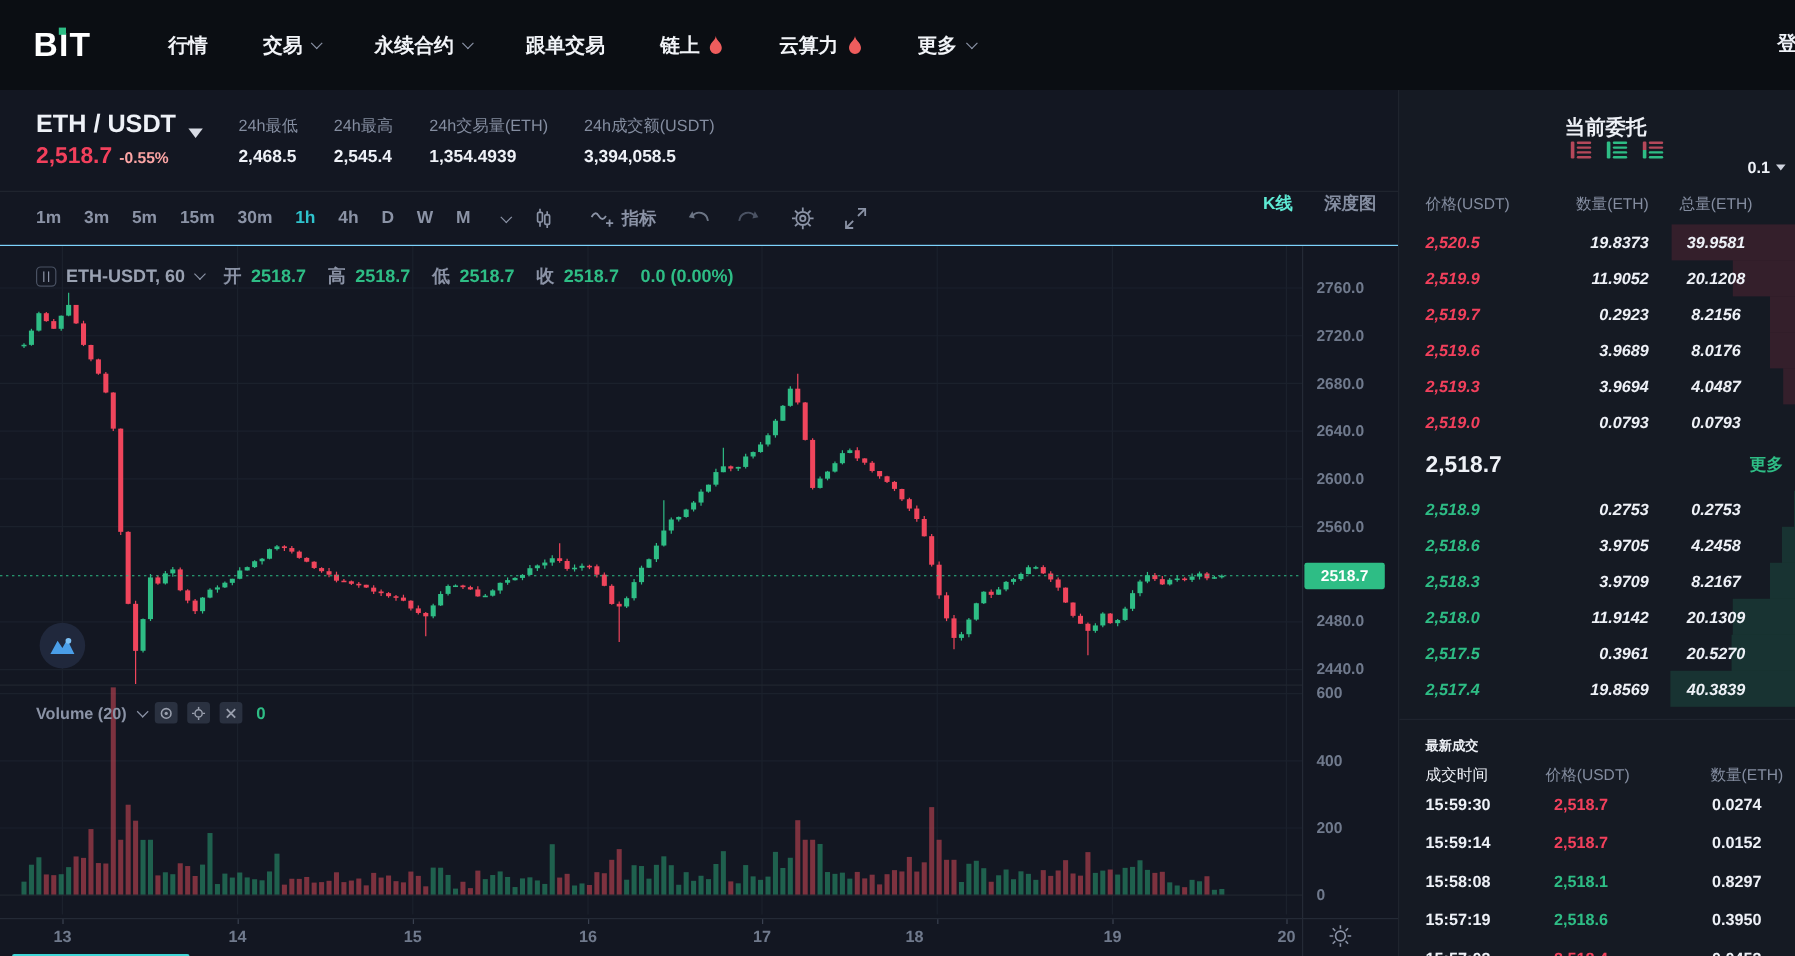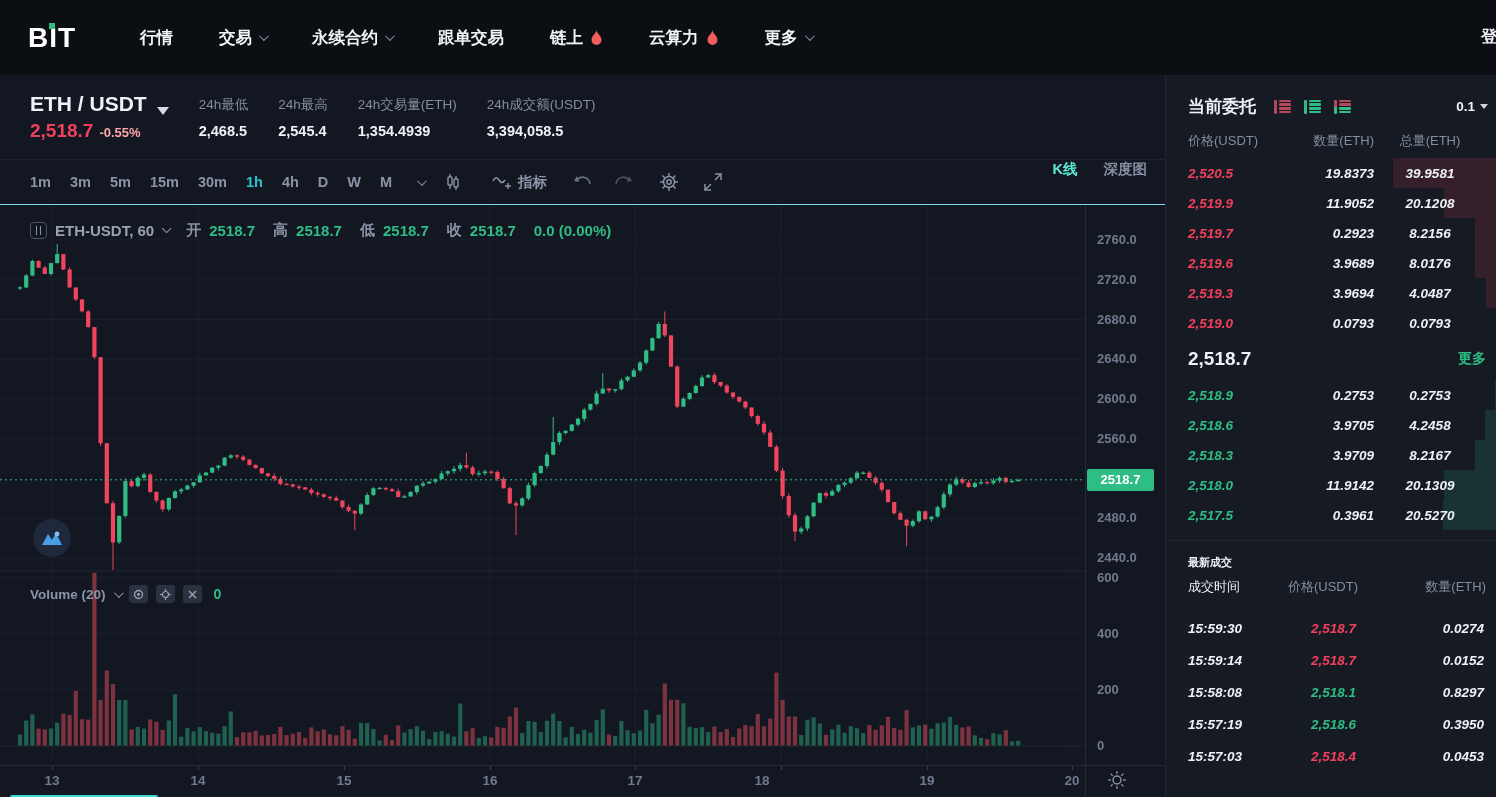--- a/index.html
+++ b/index.html
@@ -48,21 +48,21 @@
   .vol-legend { position:absolute; left:30px; top:380px; display:flex; align-items:center; gap:8px; }
   .vol-legend .t { color:#8b93a6; font-size:13.5px; font-weight:700; }
   .mini-btn { width:19px; height:18px; background:#2a3140; border-radius:3px; display:flex; align-items:center; justify-content:center; cursor:pointer; }
   .vol-zero { color:#2ebd85; font-size:14px; font-weight:800; margin-left:4px; }
   .time-axis { position:relative; height:32px; border-top:1px solid #242a36; }
   .tick { position:absolute; top:7px; transform:translateX(-50%); color:#707a8d; font-size:13.5px; font-weight:700; }
   .tickmark { position:absolute; top:0; width:1px; height:4px; background:#3a4150; }
   .sun { position:absolute; left:1106px; top:3px; cursor:pointer; }
   .hscroll { position:absolute; left:10px; bottom:-2px; width:148px; height:4px; background:#3fd6d6; border-radius:2px; }
 
-  .ob-head { padding:20px 8px 0 22px; display:flex; align-items:center; }
+  .ob-head { padding:20px 8px 0 22px; display:flex; align-items:center;flex-direction:column; }
   .ob-title { font-size:17px; font-weight:800; }
   .ob-icons { display:flex; gap:13px; margin-left:18px; }
   .ob-ico { width:17px; height:14px; display:flex; gap:2px; cursor:pointer; }
   .ob-ico .bar { width:3px; height:100%; border-radius:1px; }
   .ob-ico .lines { flex:1; display:flex; flex-direction:column; justify-content:space-between; }
   .ob-ico .ln { height:2.4px; border-radius:1px; }
   .ob-prec { margin-left:auto; display:flex; align-items:center; gap:5px; font-size:13.5px; font-weight:700; cursor:pointer; }
   .caret-dn { width:0; height:0; border-left:4.5px solid transparent; border-right:4.5px solid transparent; border-top:5.5px solid #cfd4de; }
   .ob-cols, .tr-cols { display:flex; color:#848da0; font-size:13px; padding:0 10px 0 22px; align-items:center; }
   .ob-cols { height:34px; margin-top:6px; }
@@ -73,21 +73,21 @@
   .ob-row { position:relative; height:30px; display:flex; align-items:center; padding:0 10px 0 22px; font-size:13.5px; font-weight:700; cursor:pointer; }
   .ob-row .depth { position:absolute; right:0; top:0; height:100%; }
   .ob-row span { position:relative;font-style:italic; }
   .ask-p { color:#f2405c; }
   .bid-p { color:#2ebd85; }
   .mid-row { height:42px; display:flex; align-items:center; padding:0 10px 0 22px; }
   .mid-price { font-size:19px; font-weight:800; }
   .more { margin-left:auto; color:#2ebd85; font-size:14px; font-weight:700; cursor:pointer; }
   .trades-sec { border-top:1px solid #1f242e; margin-top:10px; padding-top:14px; }
   .tr-title { font-size:11px; font-weight:800; padding-left:22px; }
-  .tr-row { height:32px; display:flex; align-items:flex-end; padding:0 12px 0 22px; font-size:13.5px; font-weight:700;font-style:italic; }
+  .tr-row { height:32px; display:flex; align-items:flex-start; padding:0 28px 0 22px; font-size:13.5px; font-weight:700; }
   .tr-time { width:95px; color:#eef1f7; }
   .tr-price { flex:1; text-align:right; padding-right:38px; }
   .tr-qty { width:90px; text-align:right; }
   .up-t { color:#2ebd85; } .dn-t { color:#f2405c; }
 </style>
 </head>
 <body>
 
 <div class="navbar">
   <div class="logo"><span>BIT</span><span class="dot"></span></div>
@@ -973,20 +973,26 @@
           <span class="c1 bid-p">2,518.0</span>
           <span class="c2">11.9142</span>
           <span class="c3">20.1309</span>
         </div>
         <div class="ob-row">
           <div class="depth" style="width: 53.1px; background: rgba(46, 189, 133, 0.16);"></div>
           <span class="c1 bid-p">2,517.5</span>
           <span class="c2">0.3961</span>
           <span class="c3">20.5270</span>
         </div>
+        <div class="ob-row">
+          <div class="depth" style="width: 104.4px; background: rgba(46, 189, 133, 0.16);"></div>
+          <span class="c1 bid-p">2,517.4</span>
+          <span class="c2">19.8569</span>
+          <span class="c3">40.3839</span>
+        </div>
       </div>
     <div class="trades-sec">
       <div class="tr-title">最新成交</div>
       <div class="tr-cols" id="tr-cols">
           <div class="tr-time">成交时间</div>
           <div class="tr-price" style="color: rgb(132, 141, 160);">价格(USDT)</div>
           <div class="tr-qty">数量(ETH)</div>
         </div>
       <div id="trades">
           <div class="tr-row">

